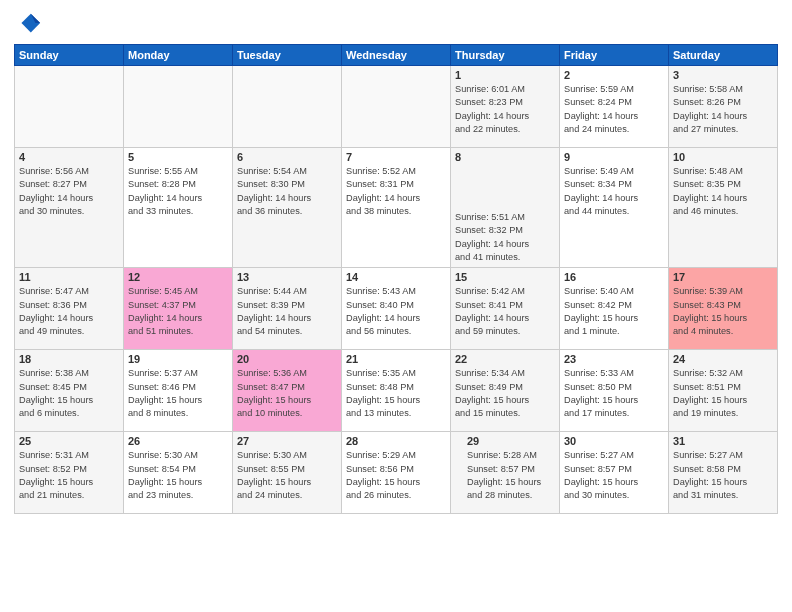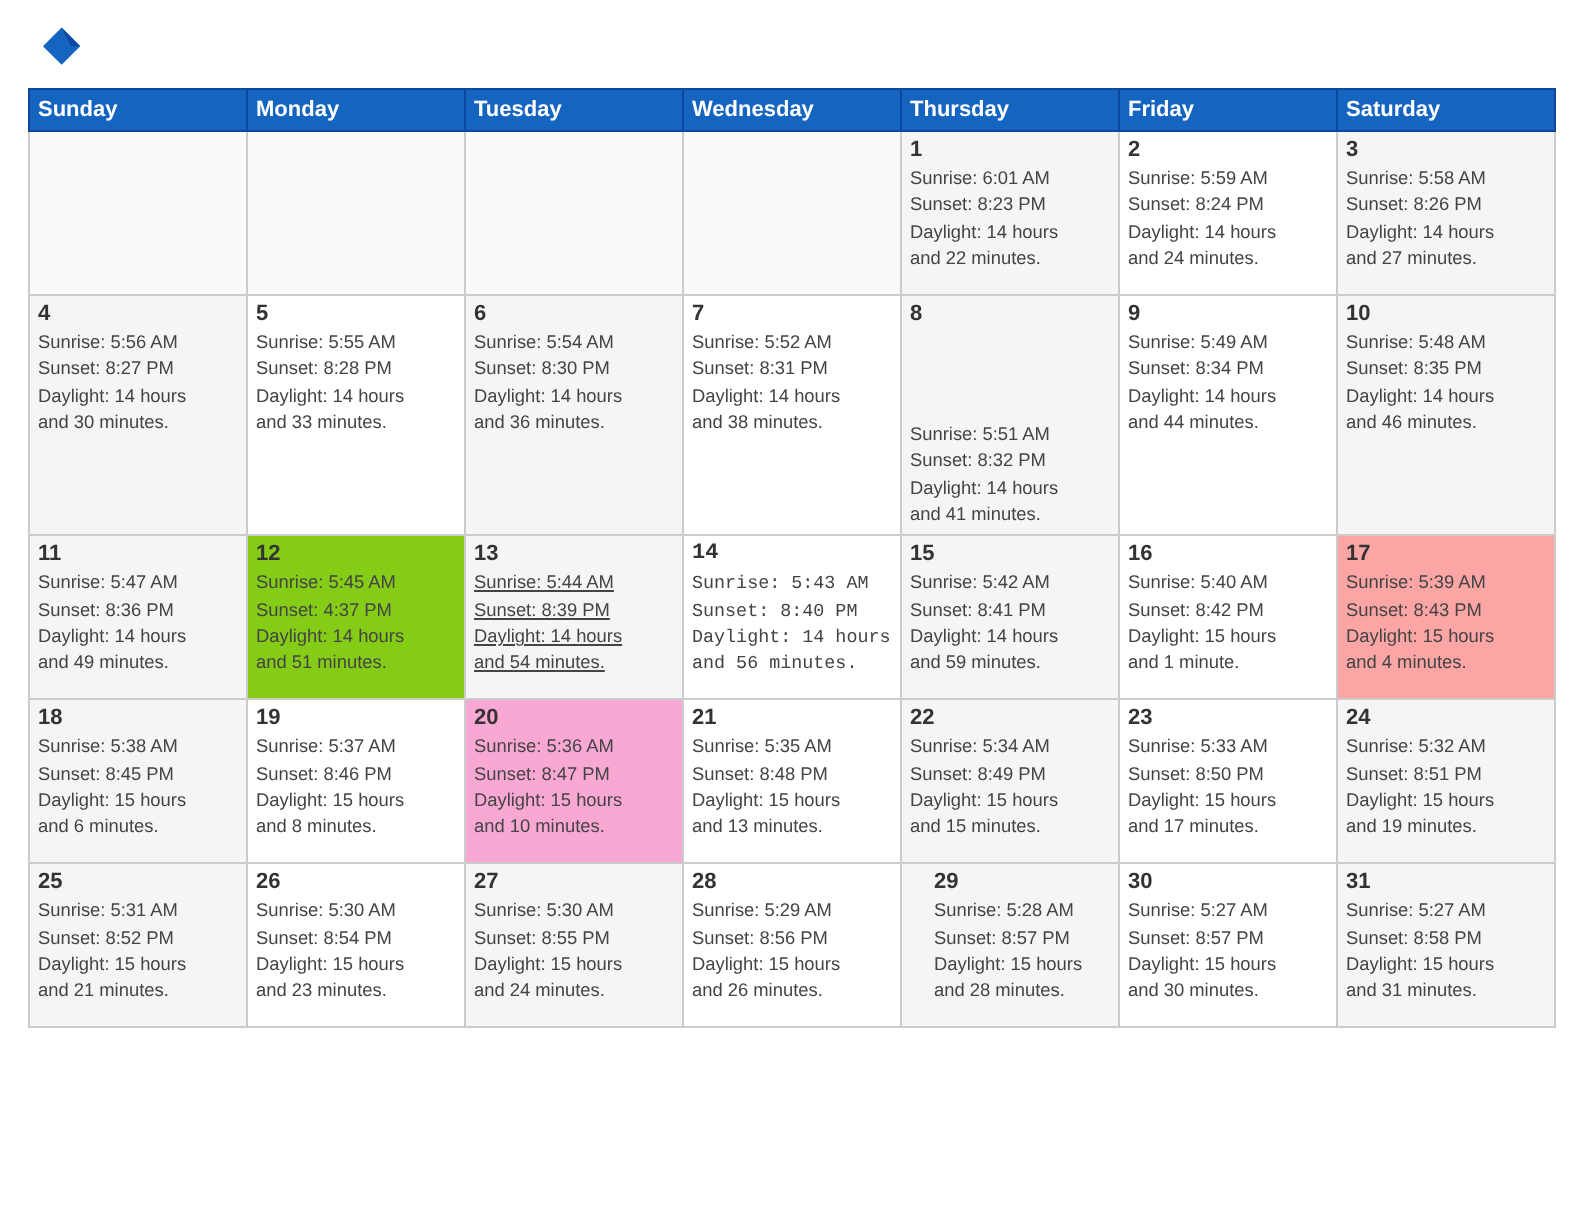--- a/index.html
+++ b/index.html
@@ -213,35 +213,35 @@
           </td>
         </tr>
         <tr>
           <td style="background: rgb(245, 245, 245);">
             <span class="day-num">11</span>
             <div class="day-info" style="white-space: pre-line;">Sunrise: 5:47 AM
 Sunset: 8:36 PM
 Daylight: 14 hours
 and 49 minutes.</div>
           </td>
-          <td style="background: #84cc16;">
+          <td style="background: #f9a8d4;">
             <span class="day-num">12</span>
             <div class="day-info" style="white-space: pre-line;">Sunrise: 5:45 AM
 Sunset: 4:37 PM
 Daylight: 14 hours
 and 51 minutes.</div>
           </td>
           <td style="background: rgb(245, 245, 245);">
             <span class="day-num">13</span>
-            <div class="day-info" style="white-space: pre-line; text-decoration: underline;">Sunrise: 5:44 AM
+            <div class="day-info" style="white-space: pre-line;">Sunrise: 5:44 AM
 Sunset: 8:39 PM
 Daylight: 14 hours
 and 54 minutes.</div>
           </td>
-          <td style="background: rgb(255, 255, 255); font-family: Liberation Mono, monospace;">
+          <td style="background: rgb(255, 255, 255);">
             <span class="day-num">14</span>
             <div class="day-info" style="white-space: pre-line;">Sunrise: 5:43 AM
 Sunset: 8:40 PM
 Daylight: 14 hours
 and 56 minutes.</div>
           </td>
           <td style="background: rgb(245, 245, 245);">
             <span class="day-num">15</span>
             <div class="day-info" style="white-space: pre-line;">Sunrise: 5:42 AM
 Sunset: 8:41 PM

